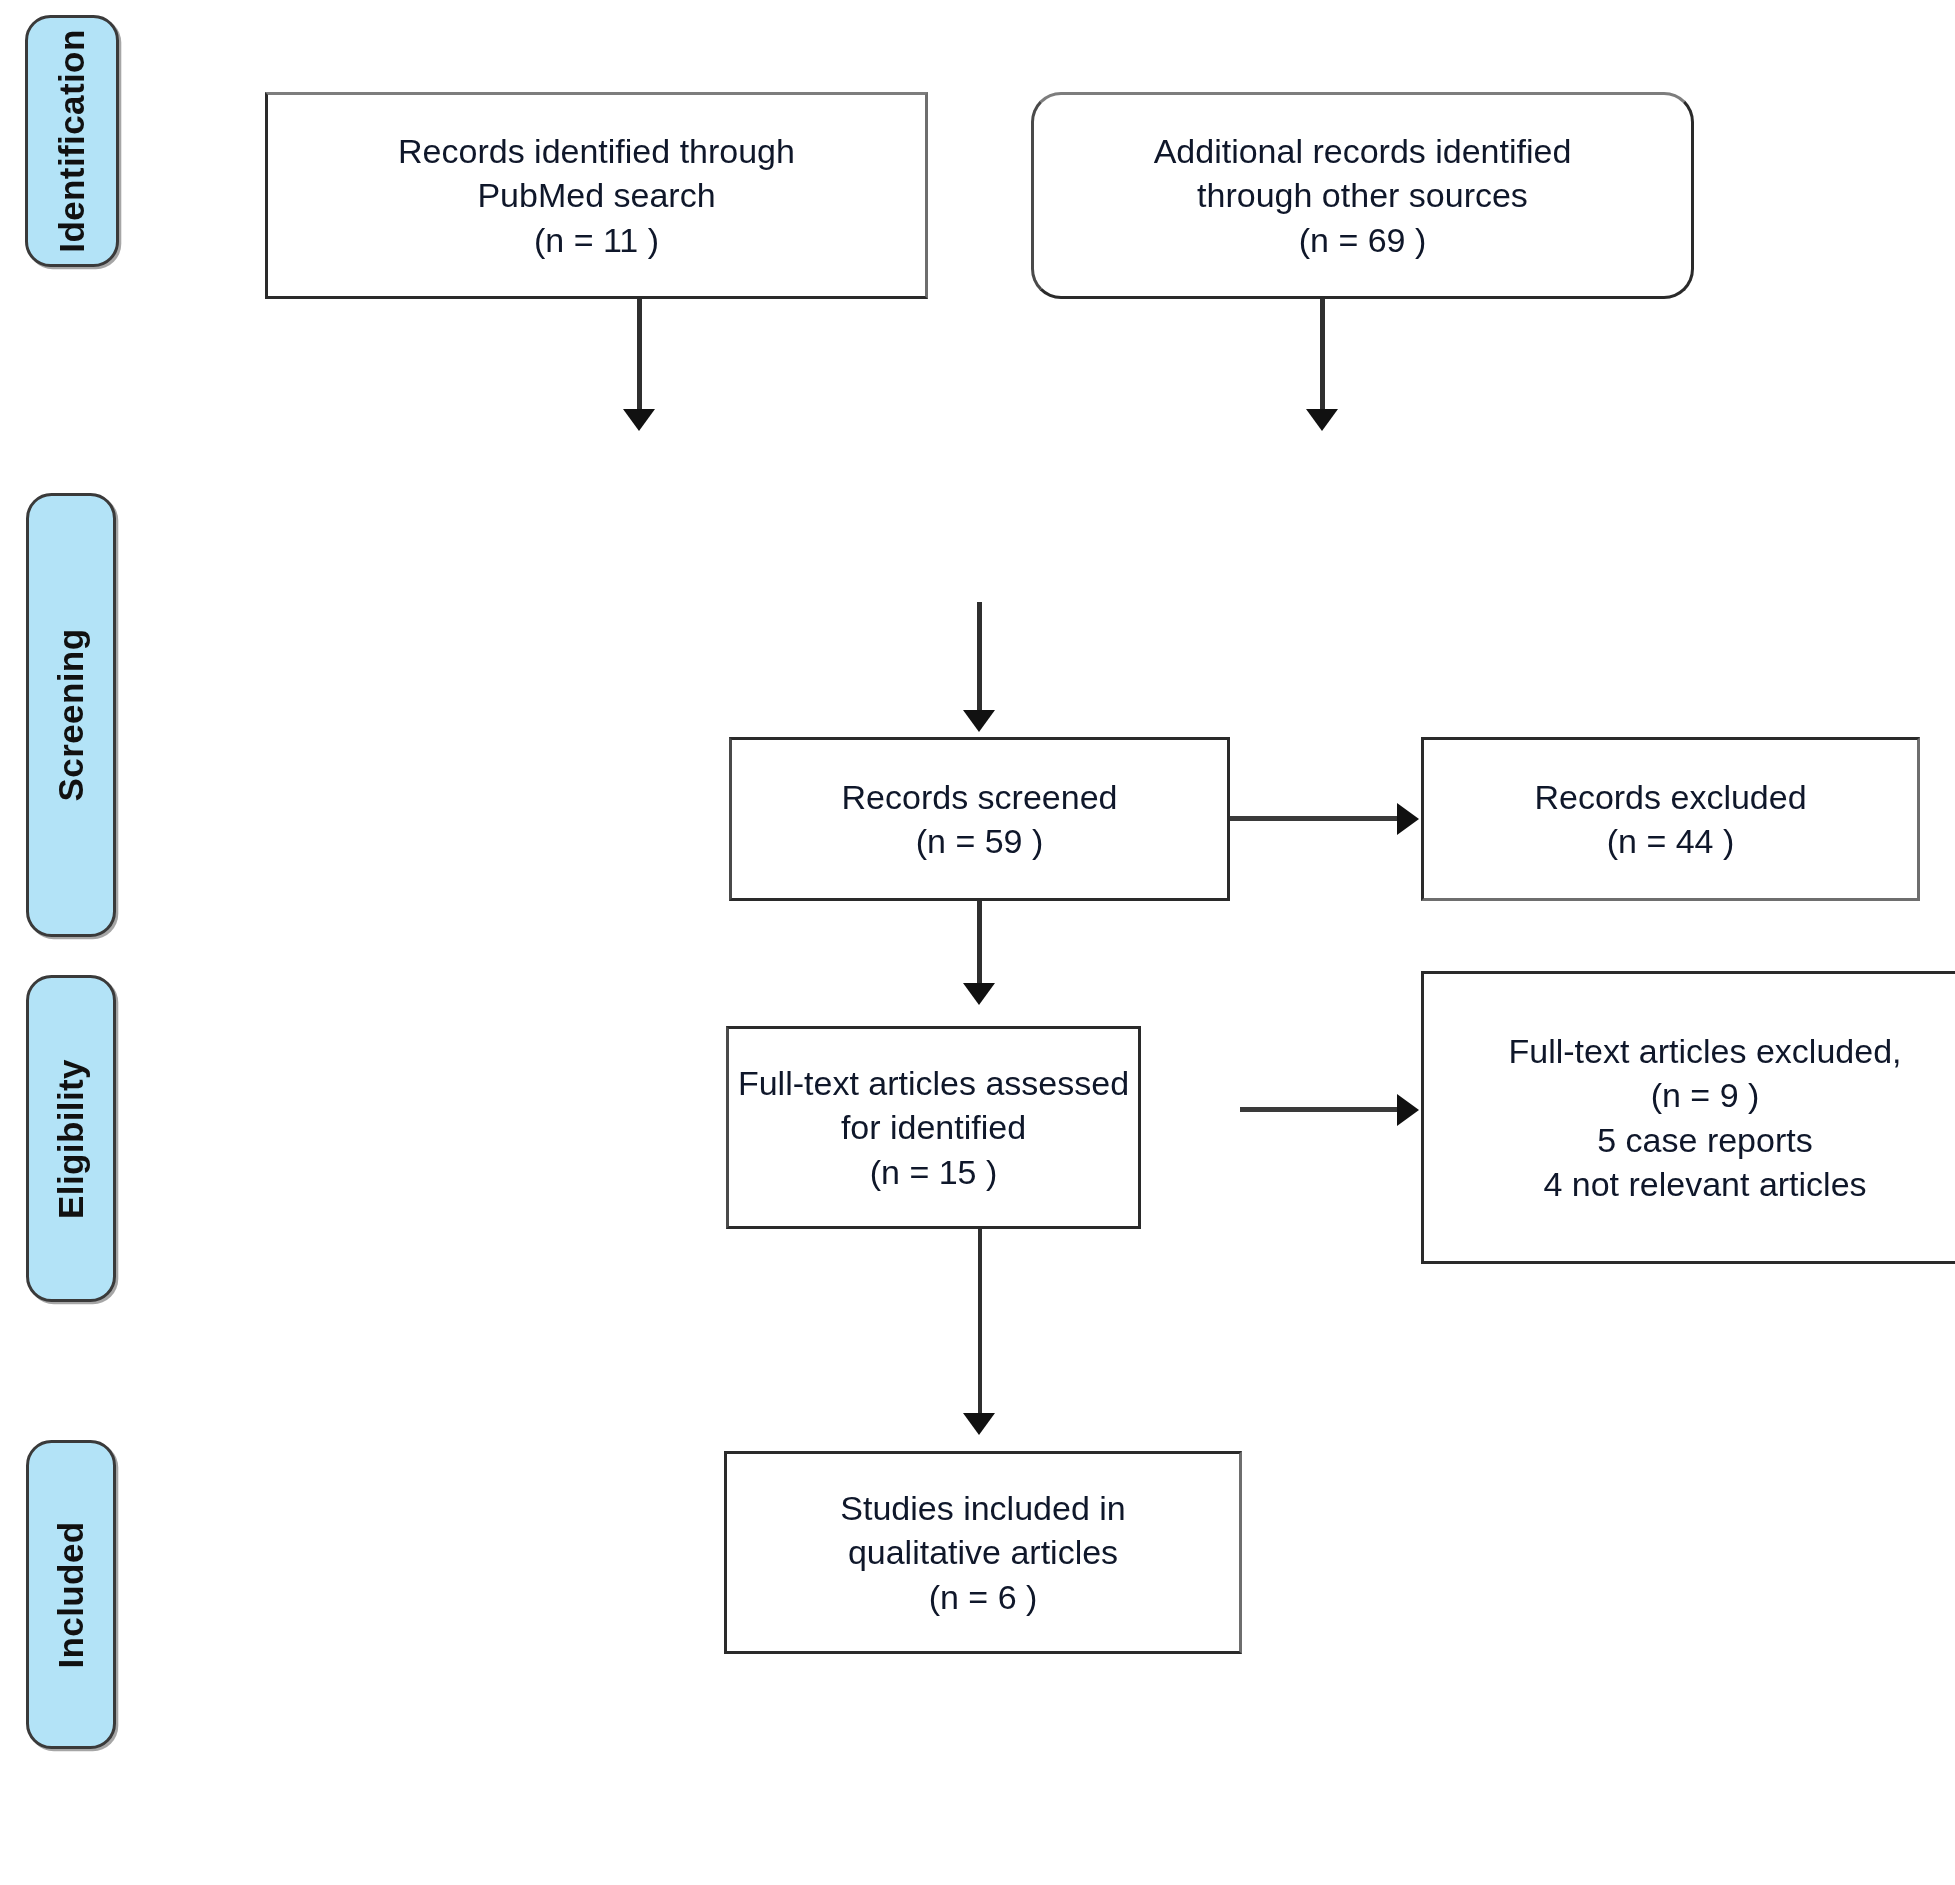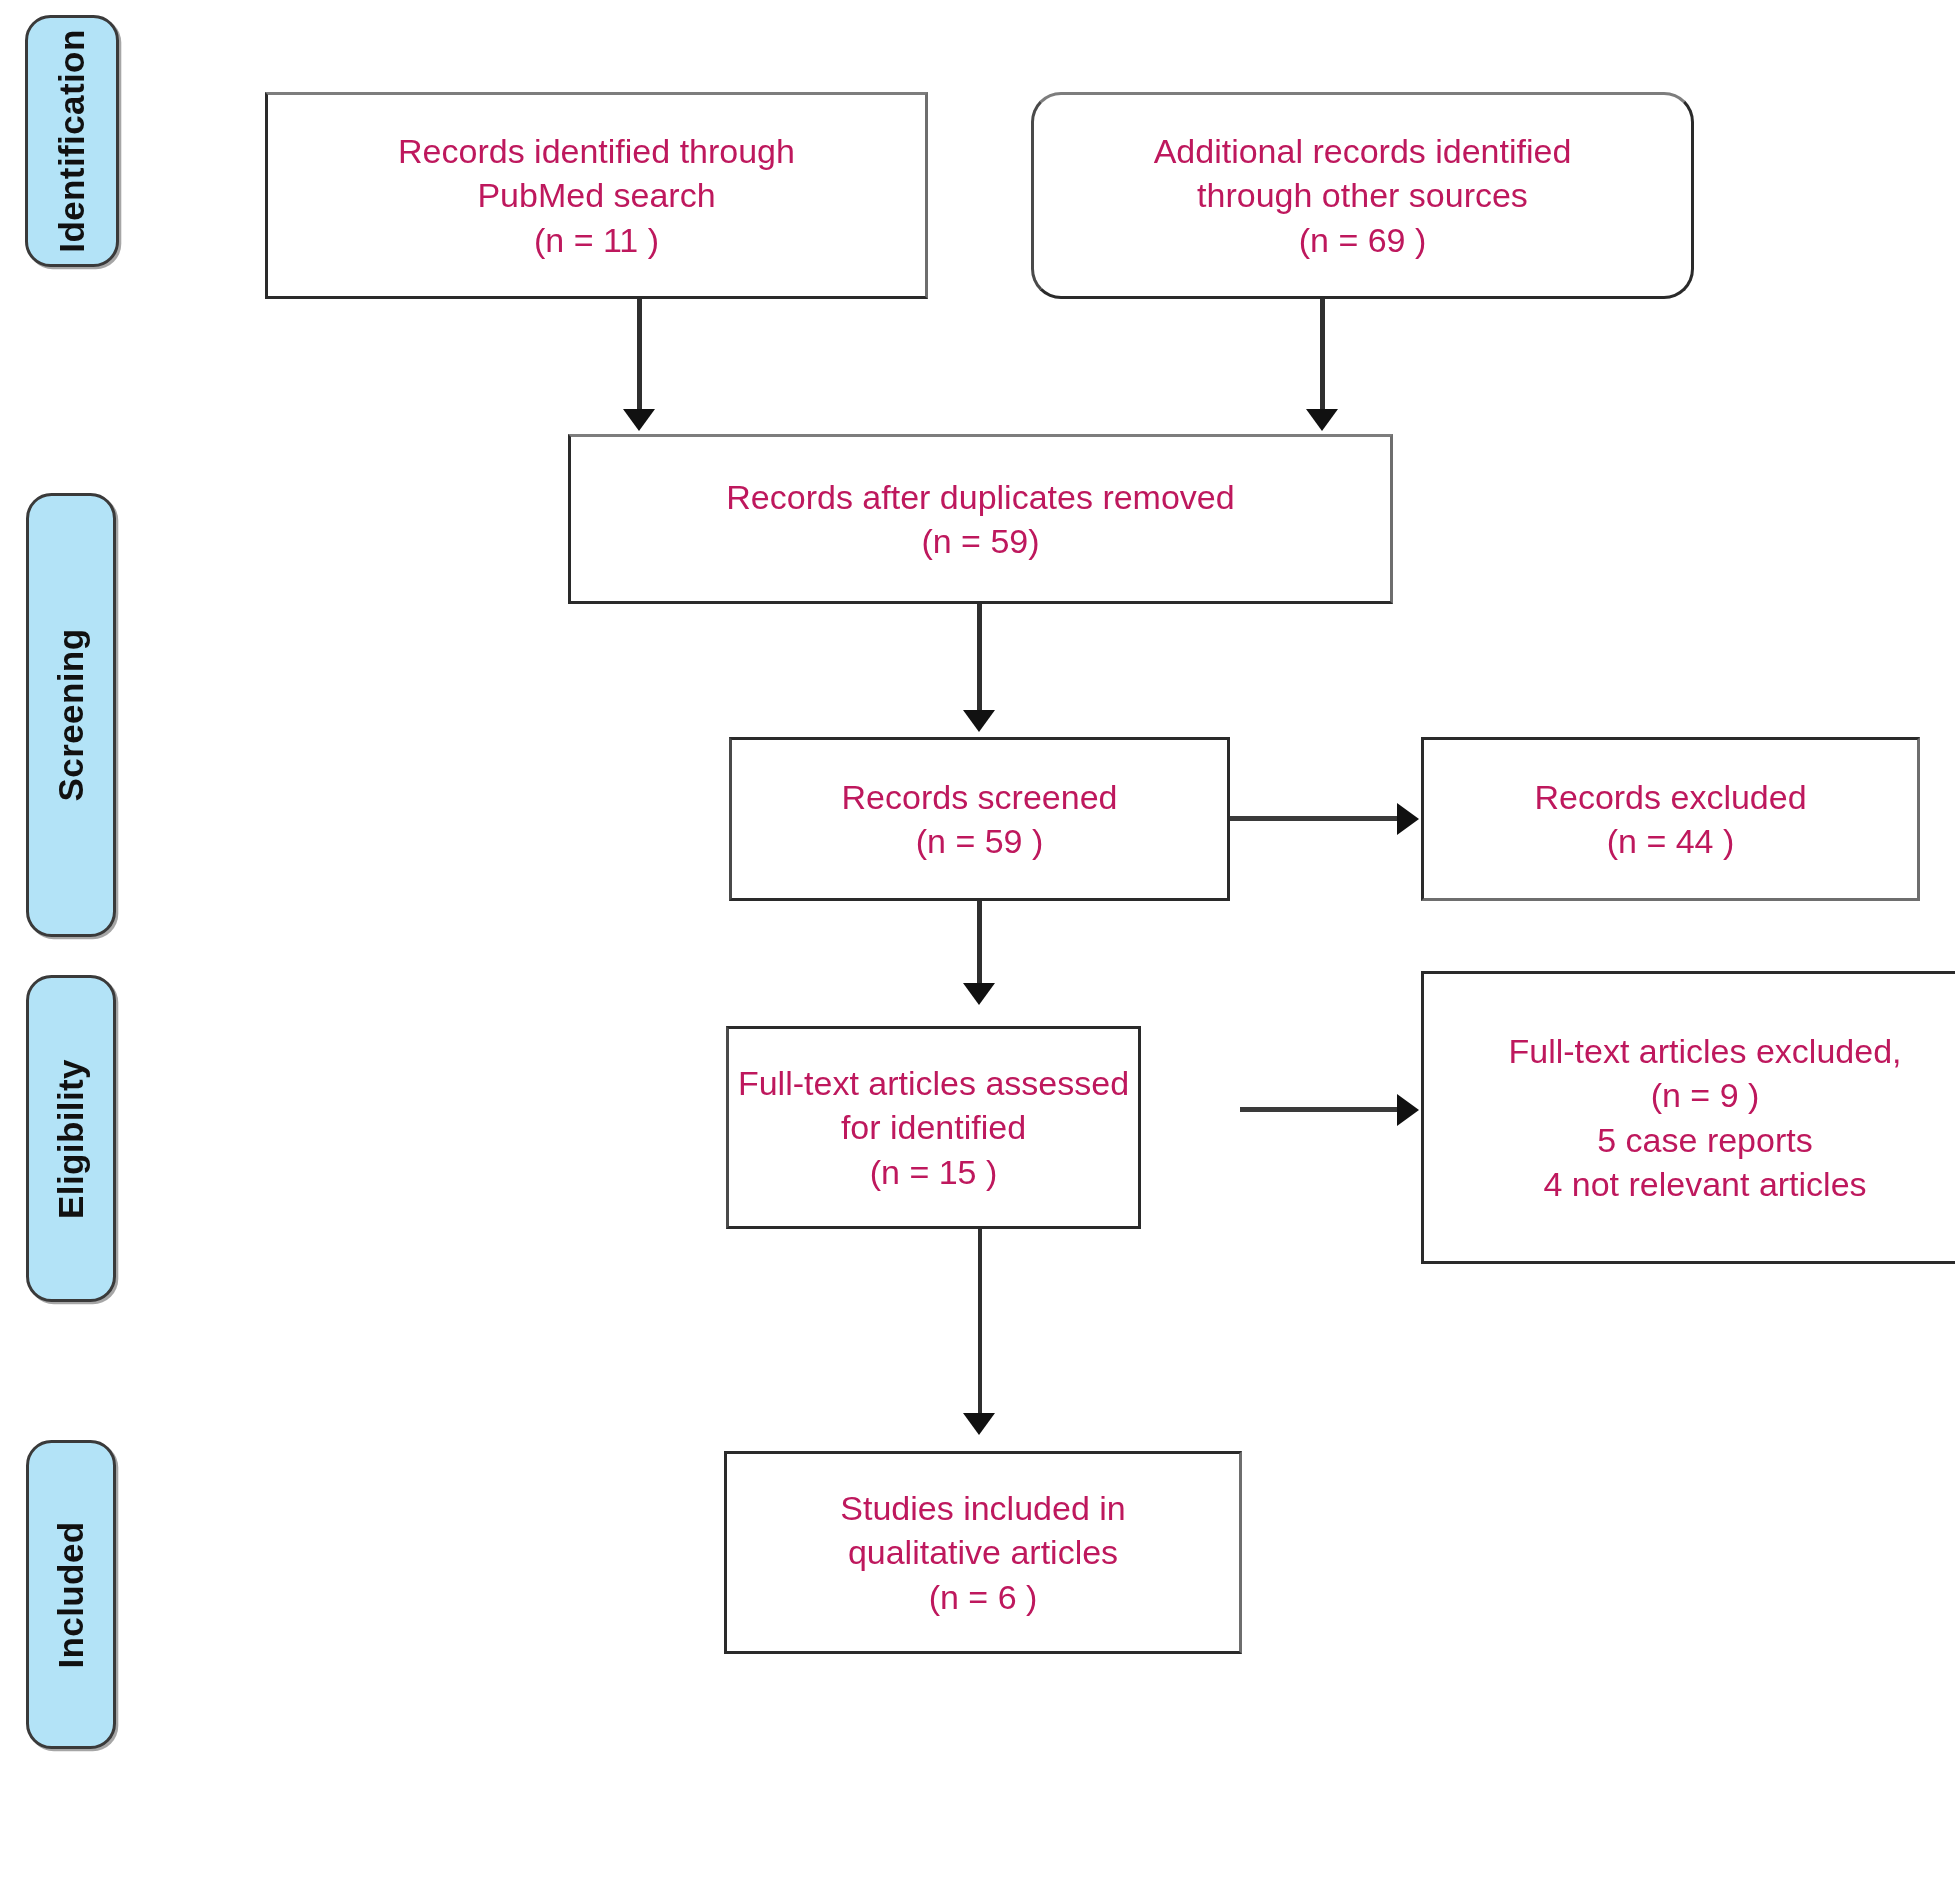--- a/index.html
+++ b/index.html
@@ -52,21 +52,21 @@
     align-items: center;
     justify-content: center;
     padding: 4.5px 9px;
     box-shadow: inset 0 0 0 0.8px #ffffff;
   }
   .flow-box .line {
     display: block;
     text-align: left;
     font-size: 34px;
     line-height: 1.30;
-    color: #be185d;
+    color: #0f172a;
     white-space: nowrap;
     font-family: "Liberation Sans", sans-serif;
   }
 
   
   .edge-dark-top    { border-top-color: #2a2a2a; }
   .edge-dark-bottom { border-bottom-color: #2a2a2a; }
   .edge-dark-left   { border-left-color: #2a2a2a; }
   .edge-dark-right  { border-right-color: #2a2a2a; }
 
@@ -144,24 +144,20 @@
     <span class="line">PubMed search</span>
     <span class="line">(n = 11 )</span>
   </div>
 
   <div class="flow-box edge-dark-right edge-dark-bottom" style="left:1031px; top:92px; width:663px; height:207px;border-radius:30px;">
     <span class="line">Additional records identified</span>
     <span class="line">through other sources</span>
     <span class="line">(n = 69 )</span>
   </div>
 
-  <div class="flow-box edge-dark-left edge-dark-bottom" style="left:568px; top:434px; width:825px; height:170px;">
-    <span class="line">Records after duplicates removed</span>
-    <span class="line">(n = 59)</span>
-  </div>
 
   <div class="flow-box edge-dark-top edge-dark-bottom edge-dark-right" style="left:729px; top:737px; width:501px; height:164px;">
     <span class="line">Records screened</span>
     <span class="line">(n = 59 )</span>
   </div>
 
   <div class="flow-box edge-dark-top edge-dark-left" style="left:1421px; top:737px; width:499px; height:164px;">
     <span class="line">Records excluded</span>
     <span class="line">(n = 44 )</span>
   </div>

